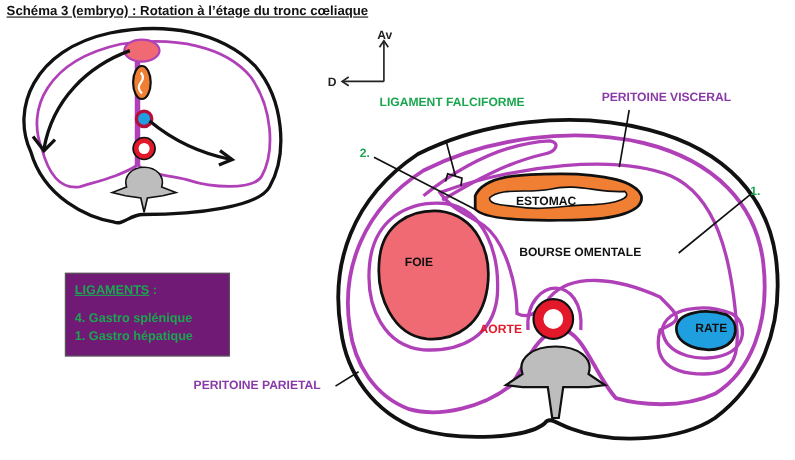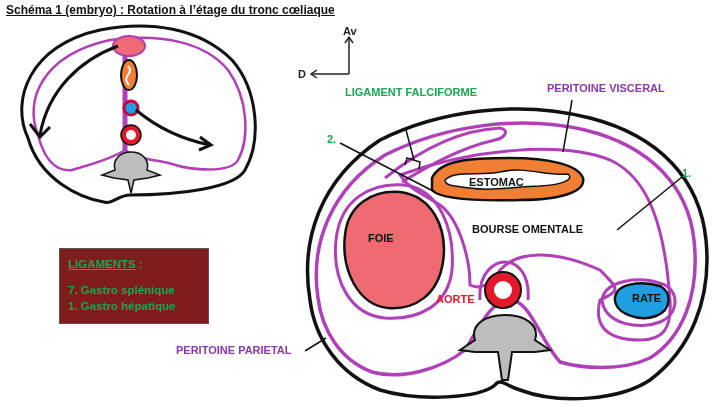--- a/index.html
+++ b/index.html
@@ -1,28 +1,28 @@
 <!DOCTYPE html>
 <html><head>
 <meta charset="utf-8">
 <style>
   html,body{margin:0;padding:0;background:#ffffff;}
   body{width:723px;height:418px;position:relative;overflow:hidden;font-family:"Liberation Sans",sans-serif;}
   .title{position:absolute;left:6px;top:3px;font-weight:bold;font-size:12px;color:#111;text-decoration:underline;white-space:nowrap;}
   svg{position:absolute;left:0;top:0;}
   .lbl{font-family:"Liberation Sans",sans-serif;font-weight:bold;}
-  .legend{position:absolute;left:59px;top:248px;width:148px;height:74px;border:1px solid #555;background:#7f1d1d;}
+  .legend{position:absolute;left:59px;top:248px;width:148px;height:74px;border:1px solid #555;background:#701a75;}
   .legend .h{position:absolute;left:8px;top:9px;font-weight:bold;font-size:11.5px;color:#1aa64f;}
   .legend .h span.u{text-decoration:underline;}
   .legend .i{position:absolute;left:8px;font-weight:bold;font-size:11.5px;color:#1aa64f;white-space:nowrap;}
 </style>
 </head>
 <body>
 
-<div class="title">Schéma 1 (embryo) : Rotation à l’étage du tronc cœliaque</div>
+<div class="title">Schéma 3 (embryo) : Rotation à l’étage du tronc cœliaque</div>
 
 <svg width="723" height="418" viewBox="0 0 723 418">
 
   <g>
     <path d="M28,138 C10,100 30,45 100,30 C150,20 200,28 232,60 C258,90 262,140 245,170 C235,188 180,195 130,195 C118,195 112,205 104,202 C80,198 40,180 28,138 Z" fill="#fff" stroke="#111" stroke-width="3"></path>
     <path d="M38,135 C24,100 42,55 110,40 C160,33 205,42 228,70 C248,98 250,138 238,160 C230,174 190,170 172,164 C160,160 138,160 125,150 C110,160 88,165 72,170 C55,172 44,158 38,135 Z" fill="none" stroke="#b040b8" stroke-width="2.5"></path>
     <line x1="125" y1="38" x2="125" y2="150" stroke="#b040b8" stroke-width="5"></line>
     <ellipse cx="129" cy="46" rx="16" ry="10" fill="#ef6a73" stroke="#b040b8" stroke-width="2"></ellipse>
     <ellipse cx="129" cy="75" rx="8" ry="15" fill="#f07f33" stroke="#111" stroke-width="2"></ellipse>
     <path d="M128,66 q4,4 0,9 q-4,5 1,10" fill="none" stroke="#fff" stroke-width="2"></path>
@@ -80,15 +80,15 @@
     <text x="368" y="242" font-size="11" fill="#111" class="lbl">FOIE</text>
     <text x="472" y="233" font-size="11" fill="#111" class="lbl">BOURSE OMENTALE</text>
     <text x="436" y="303" font-size="11" fill="#e3182a" class="lbl">AORTE</text>
     <text x="632" y="302" font-size="11" fill="#111" class="lbl">RATE</text>
     <text x="176" y="354" font-size="11" fill="#8a3aa8" class="lbl">PERITOINE PARIETAL</text>
   </g>
 </svg>
 
 <div class="legend">
   <div class="h"><span class="u">LIGAMENTS</span><span> :</span></div>
-  <div class="i" style="top:35px;">7. Gastro splénique</div>
+  <div class="i" style="top:35px;">4. Gastro splénique</div>
   <div class="i" style="top:51px;">1. Gastro hépatique</div>
 </div>
 
 </body></html>

